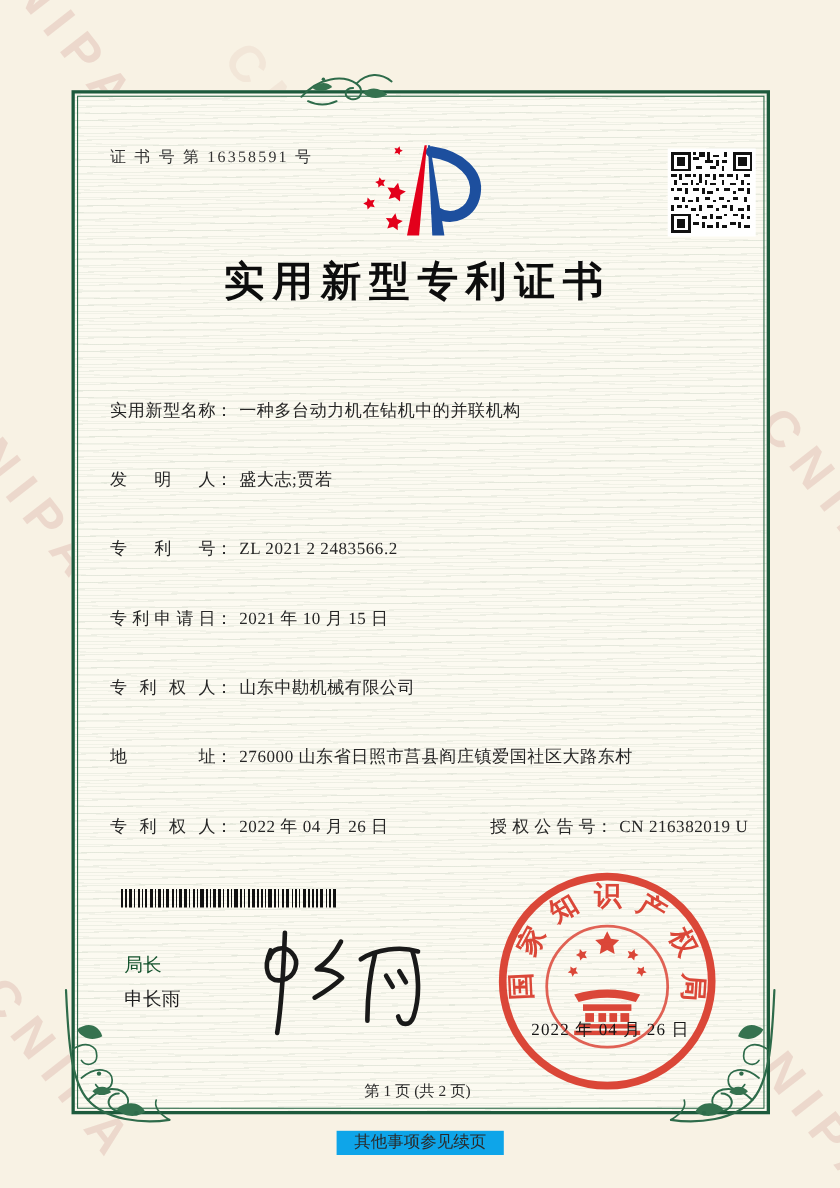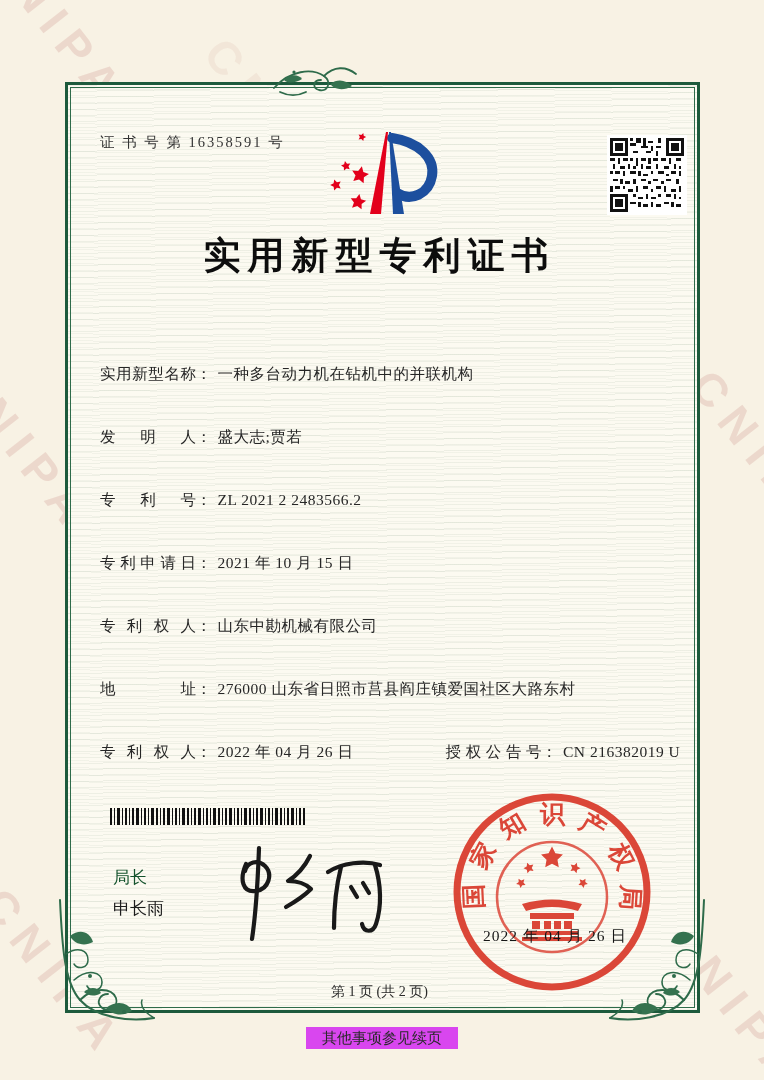--- a/index.html
+++ b/index.html
@@ -36,21 +36,21 @@
   .sig-title{position:absolute;left:113px;top:866px;font-family:"Liberation Sans","DejaVu Sans",sans-serif;
              font-size:17px;color:#14532d;}
   .sig-name{position:absolute;left:113px;top:897px;font-family:"Liberation Sans","DejaVu Sans",sans-serif;
             font-size:17px;color:#1c1c1c;}
   .signature{position:absolute;left:224px;top:842px;width:180px;height:102px;}
   .seal{position:absolute;left:452px;top:792px;width:200px;height:200px;opacity:.93;}
   .seal-date{position:absolute;left:455px;top:926px;width:200px;text-align:center;
              font-size:15.5px;color:#161616;letter-spacing:1px;}
   .page-info{position:absolute;left:65px;top:983px;width:629px;text-align:center;font-size:14px;color:#2a2a2a;}
   .continuation{position:absolute;left:0;top:1029px;width:764px;text-align:center;font-size:15px;color:#2a2a2a;}
-  .continuation span{background:#d946ef;padding:3px 16px;}
+  .continuation span{background:#0ea5e9;padding:3px 16px;}
   
   .wm{position:absolute;font:700 46px "Liberation Sans","DejaVu Sans",sans-serif;letter-spacing:12px;
       white-space:nowrap;transform:rotate(52deg);pointer-events:none;}
   .wm-pink{color:rgba(214,168,158,.34);}
   .wm-pink-faint{color:rgba(214,168,158,.16);}
   .wm-gray{color:rgba(140,140,140,.16);font-size:54px;}
   .wm-gray-faint{color:rgba(150,150,150,.11);}
   
   .orn{position:absolute;pointer-events:none;}
   .orn-top{left:272px;top:58px;width:86px;height:44px;}

